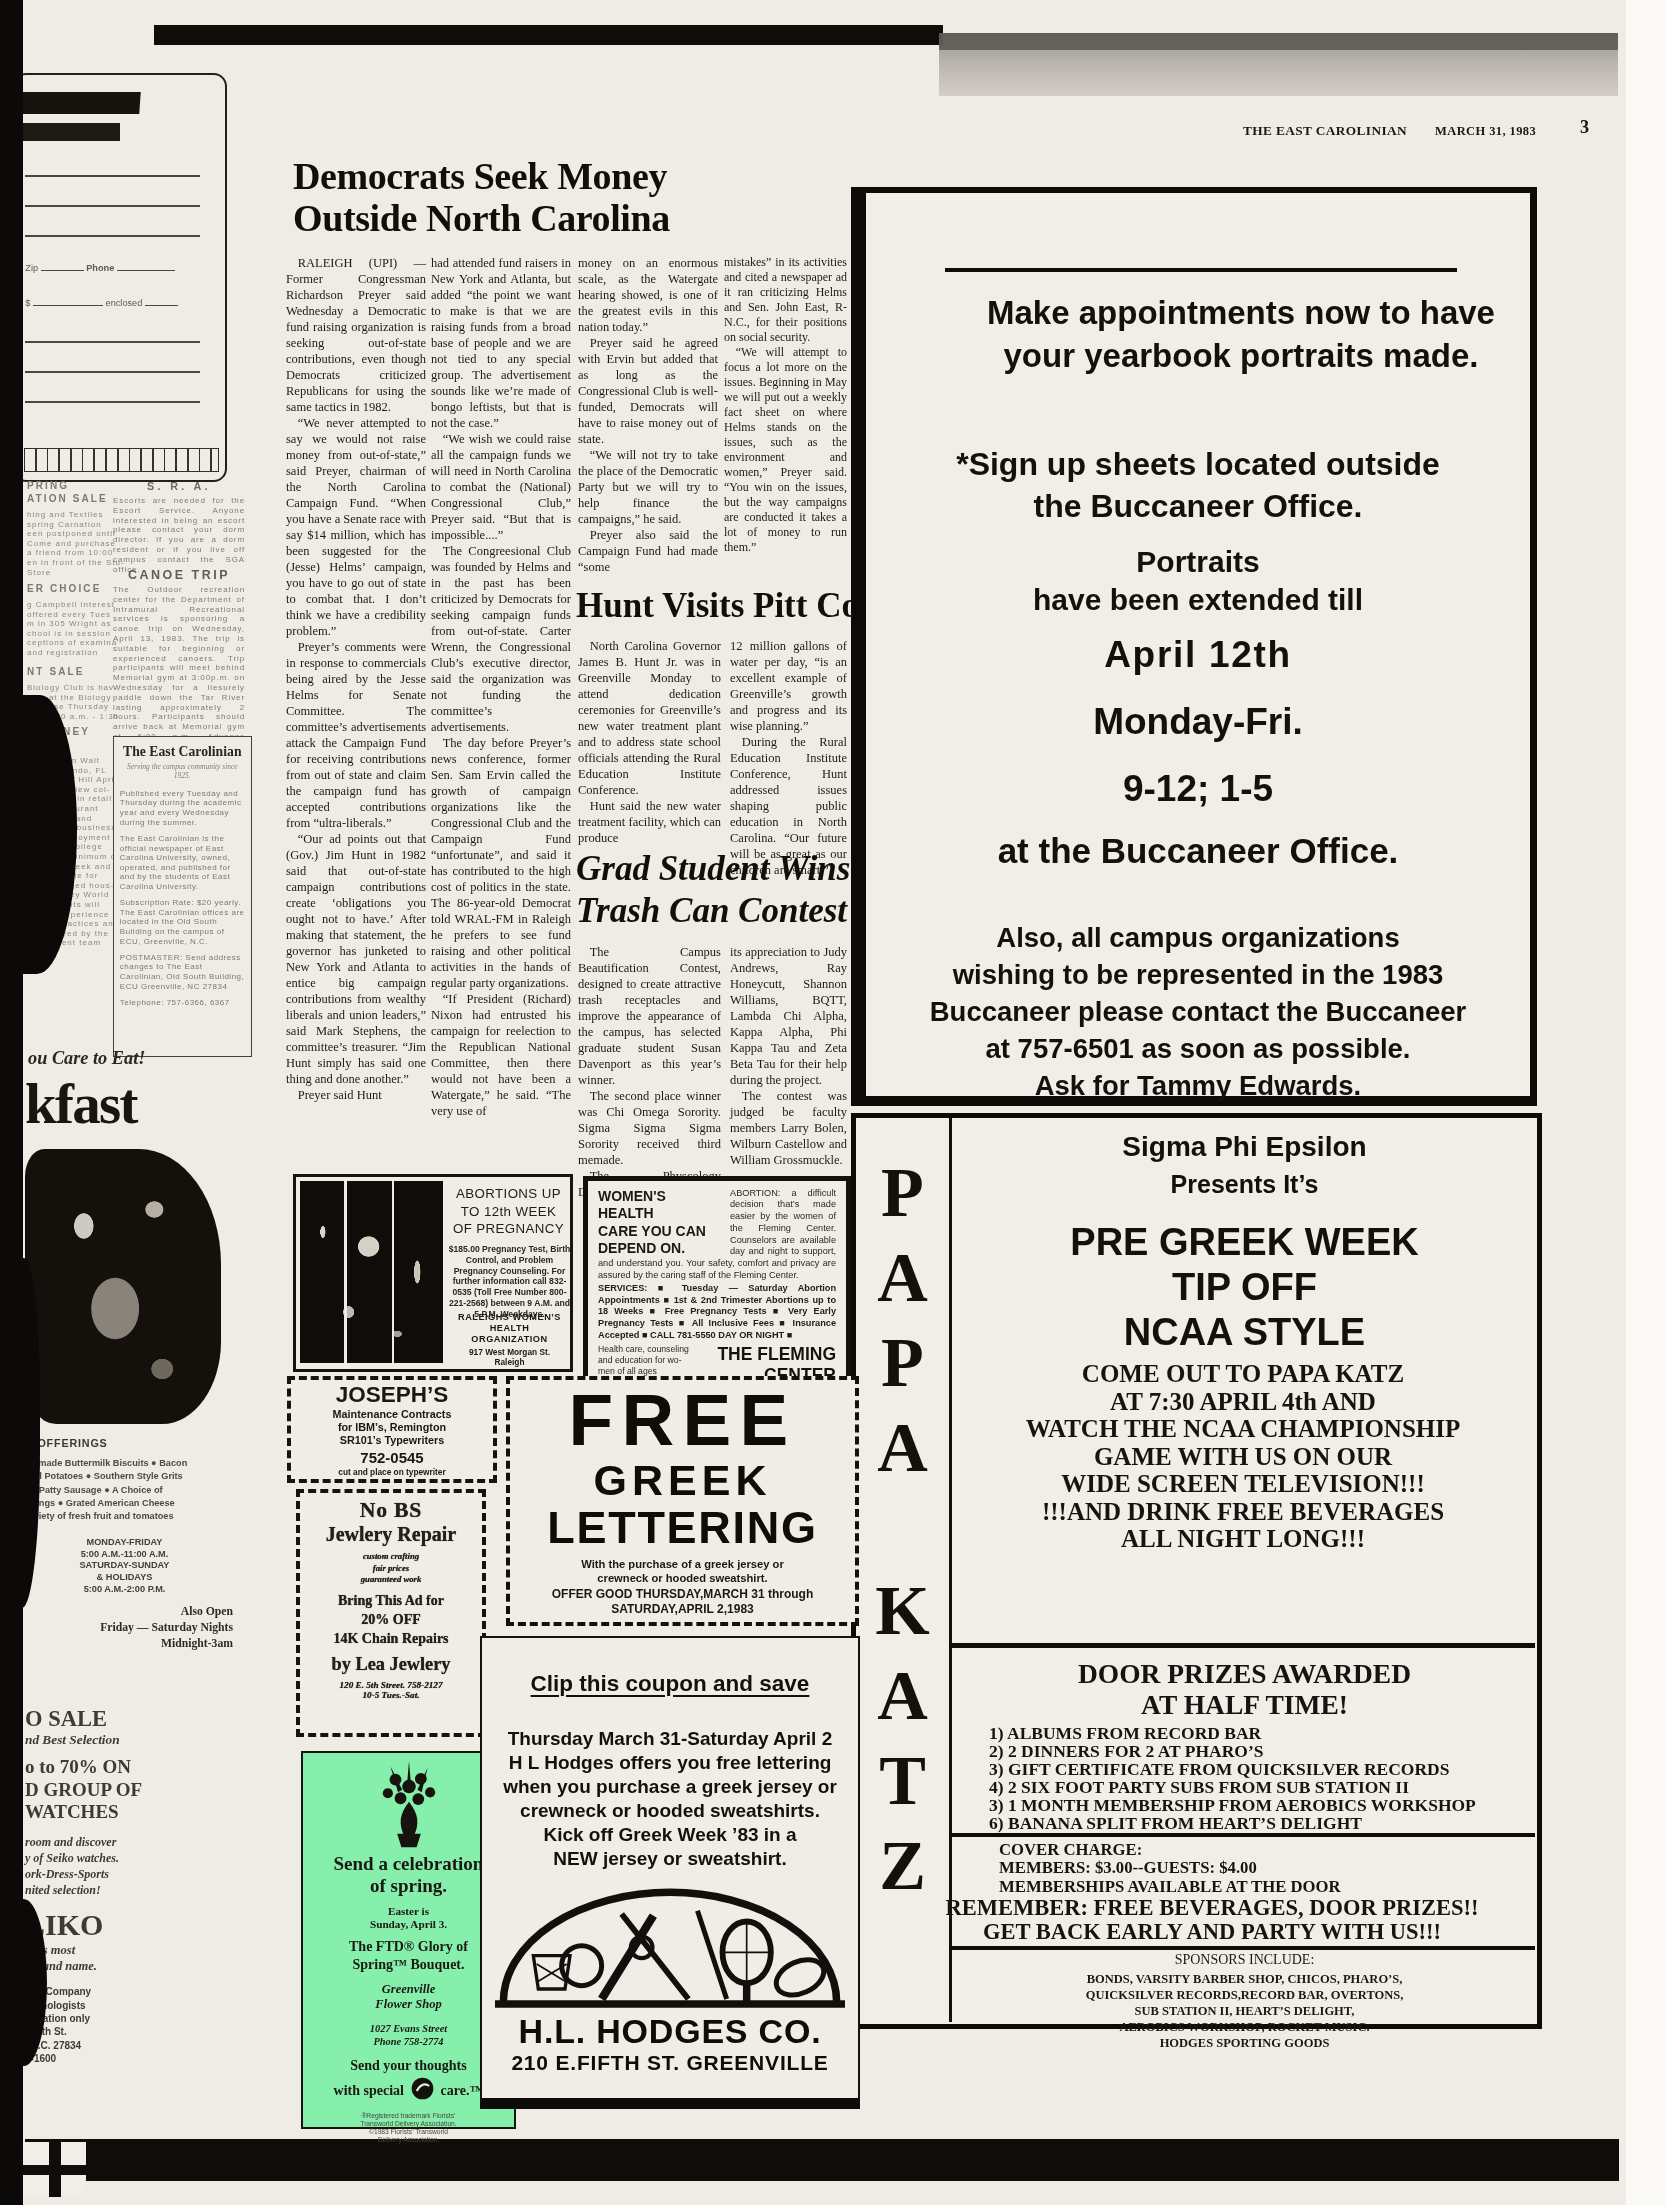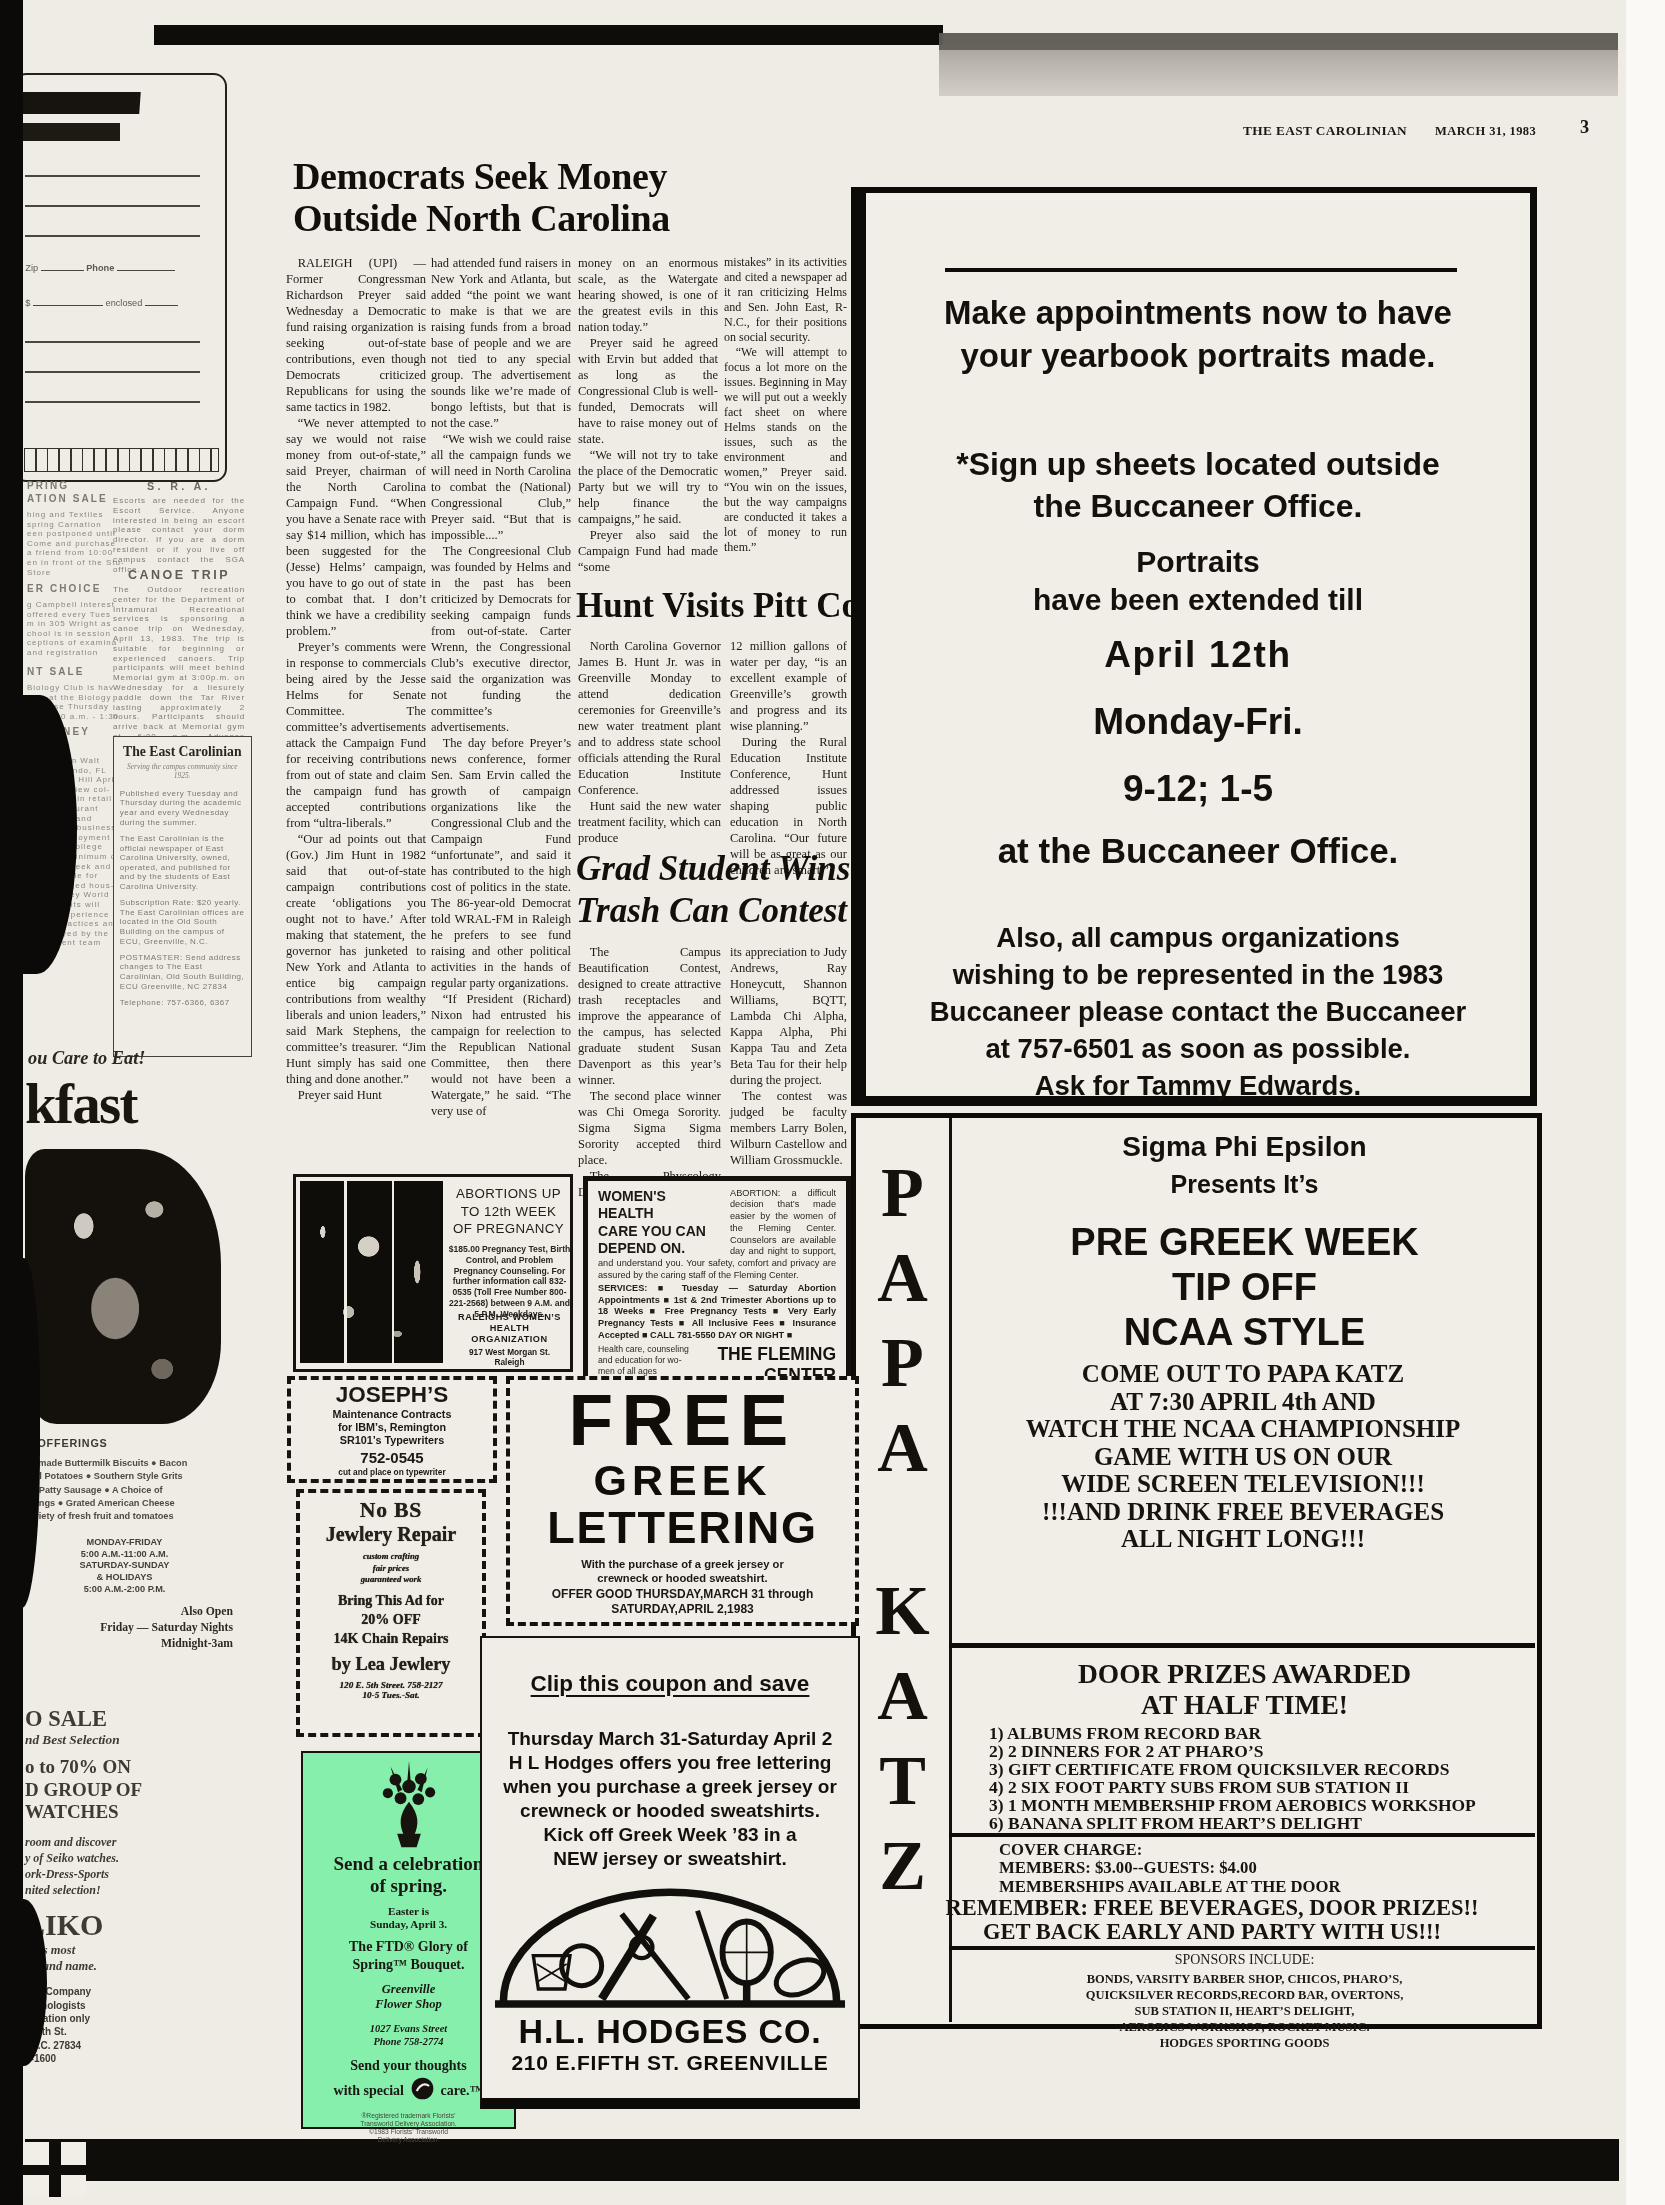--- a/index.html
+++ b/index.html
@@ -260,32 +260,32 @@
       <p>12 million gallons of water per day, “is an excellent example of Greenville’s growth and progress and its wise planning.”</p>
       <p>During the Rural Education Institute Conference, Hunt addressed issues shaping public education in North Carolina. “Our future will be as great as our children are smart.”</p>
     </div>
 
   <div class="abs serif b i headline" style="left:576px;top:848px;width:300px;font-size:35px;line-height:42px;color:#120f0b;">
       <p>Grad Student Wins</p>
       <p>Trash Can Contest</p>
     </div>
   <div class="ncol" style="left:578px;top:944px;width:143px;">
       <p>The Campus Beautification Contest, designed to create attractive trash receptacles and improve the appearance of the campus, has selected graduate student Susan Davenport as this year’s winner.</p>
-      <p>The second place winner was Chi Omega Sorority. Sigma Sigma Sigma Sorority accepted third place.</p>
+      <p>The second place winner was Chi Omega Sorority. Sigma Sigma Sigma Sorority received third memade.</p>
       <p>The Physcology Department extended</p>
     </div>
   <div class="ncol cont" style="left:730px;top:944px;width:117px;">
       <p>its appreciation to Judy Andrews, Ray Honeycutt, Shannon Williams, BQTT, Lambda Chi Alpha, Kappa Alpha, Phi Kappa Tau and Zeta Beta Tau for their help during the project.</p>
       <p>The contest was judged be faculty members Larry Bolen, Wilburn Castellow and William Grossmuckle.</p>
     </div>
 
   <div class="abs bucc" style="left:851px;top:187px;width:686px;height:919px;background:#f1eee8;
               border-style:solid;border-color:#0d0b08;border-width:6.7px 7.5px 10px 15px;box-sizing:border-box;">
     <div class="abs rule" style="left:79px;top:75px;width:512px;height:4.2px;"></div>
-    <div class="abs headline" style="left:0;width:664px;top:98px;font-size:33px;line-height:43px;">
+    <div class="abs headline" style="left:0;width:664px;top:98px;font-size:33px;line-height:43px;padding-left:43px;">
         <p>Make appointments now to have</p>
         <p>your yearbook portraits made.</p>
       </div>
     <div class="abs headline" style="left:0;width:664px;top:250px;font-size:32px;line-height:42px;">
         <p>*Sign up sheets located outside</p>
         <p>the Buccaneer Office.</p>
       </div>
     <div class="abs headline" style="left:0;width:664px;top:350px;font-size:30px;line-height:38px;">
         <p>Portraits</p>
         <p>have been extended till</p>

